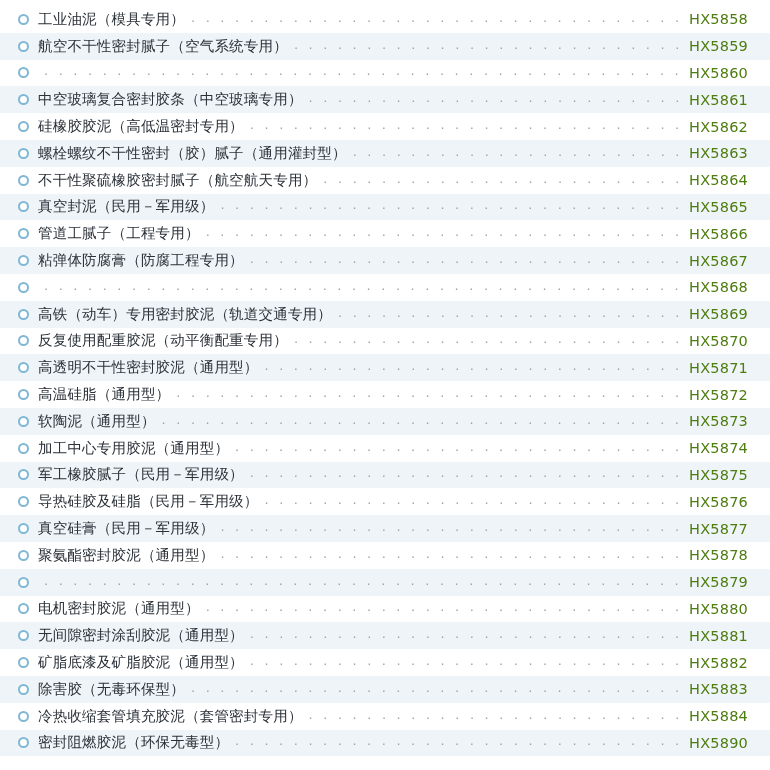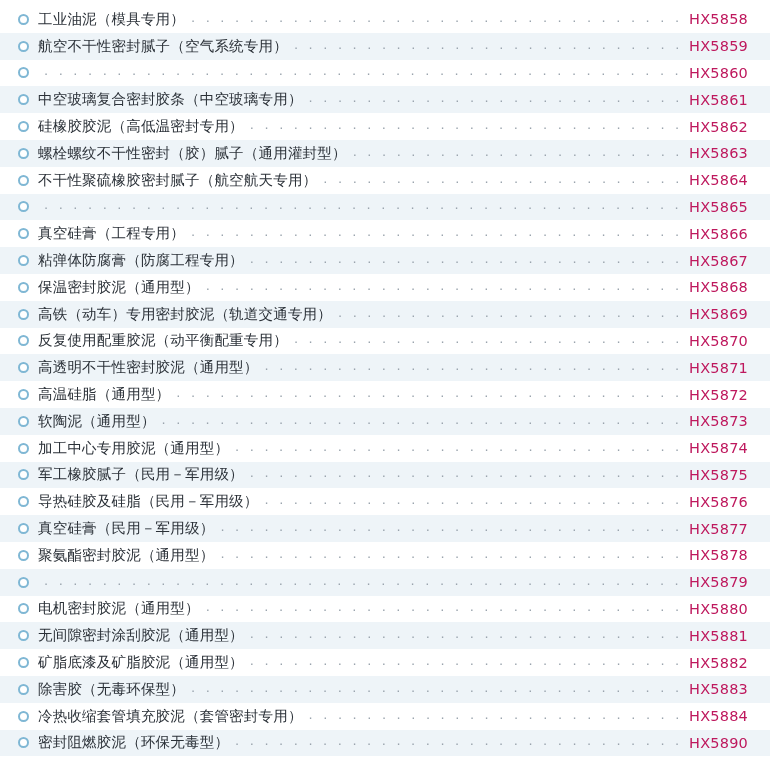--- a/index.html
+++ b/index.html
@@ -55,21 +55,21 @@
     color: #9aa4ad;
     font-size: 13px;
     line-height: 1;
     position: relative;
     top: 2px;
     letter-spacing: 3.2px;
   }
   .code {
     flex: 0 0 auto;
     white-space: nowrap;
-    color: #be185d;
+    color: #4d7c0f;
     font-family: "DejaVu Sans", "Liberation Sans", sans-serif;
     font-size: 14.5px;
     text-align: right;
     min-width: 62px;
   }
 </style>
 </head>
 <body>
 
 <div class="product-list">
@@ -109,38 +109,38 @@
       <span class="code">HX5863</span>
     </div>
     <div class="row">
       <span class="bullet"></span>
       <span class="name">不干性聚硫橡胶密封腻子（航空航天专用）</span>
       <span class="leader">· · · · · · · · · · · · · · · · · · · · · · · · · · · · · · · · · · · · · · · · · · · · · · · · · · · · · · · · · · · · · · · · · · · · · · · · · · · · · · · · · · · · · · · · · · · · · · · · · · · · · · · · · · · · · · · · · · · · · · · </span>
       <span class="code">HX5864</span>
     </div>
     <div class="row alt">
       <span class="bullet"></span>
+      <span class="name">真空封泥（民用－军用级）</span>
       <span class="leader">· · · · · · · · · · · · · · · · · · · · · · · · · · · · · · · · · · · · · · · · · · · · · · · · · · · · · · · · · · · · · · · · · · · · · · · · · · · · · · · · · · · · · · · · · · · · · · · · · · · · · · · · · · · · · · · · · · · · · · · </span>
       <span class="code">HX5865</span>
     </div>
     <div class="row">
       <span class="bullet"></span>
-      <span class="name">真空硅膏（工程专用）</span>
+      <span class="name">管道工腻子（工程专用）</span>
       <span class="leader">· · · · · · · · · · · · · · · · · · · · · · · · · · · · · · · · · · · · · · · · · · · · · · · · · · · · · · · · · · · · · · · · · · · · · · · · · · · · · · · · · · · · · · · · · · · · · · · · · · · · · · · · · · · · · · · · · · · · · · · </span>
       <span class="code">HX5866</span>
     </div>
     <div class="row alt">
       <span class="bullet"></span>
       <span class="name">粘弹体防腐膏（防腐工程专用）</span>
       <span class="leader">· · · · · · · · · · · · · · · · · · · · · · · · · · · · · · · · · · · · · · · · · · · · · · · · · · · · · · · · · · · · · · · · · · · · · · · · · · · · · · · · · · · · · · · · · · · · · · · · · · · · · · · · · · · · · · · · · · · · · · · </span>
       <span class="code">HX5867</span>
     </div>
     <div class="row">
       <span class="bullet"></span>
-      <span class="name">保温密封胶泥（通用型）</span>
       <span class="leader">· · · · · · · · · · · · · · · · · · · · · · · · · · · · · · · · · · · · · · · · · · · · · · · · · · · · · · · · · · · · · · · · · · · · · · · · · · · · · · · · · · · · · · · · · · · · · · · · · · · · · · · · · · · · · · · · · · · · · · · </span>
       <span class="code">HX5868</span>
     </div>
     <div class="row alt">
       <span class="bullet"></span>
       <span class="name">高铁（动车）专用密封胶泥（轨道交通专用）</span>
       <span class="leader">· · · · · · · · · · · · · · · · · · · · · · · · · · · · · · · · · · · · · · · · · · · · · · · · · · · · · · · · · · · · · · · · · · · · · · · · · · · · · · · · · · · · · · · · · · · · · · · · · · · · · · · · · · · · · · · · · · · · · · · </span>
       <span class="code">HX5869</span>
     </div>
     <div class="row">

